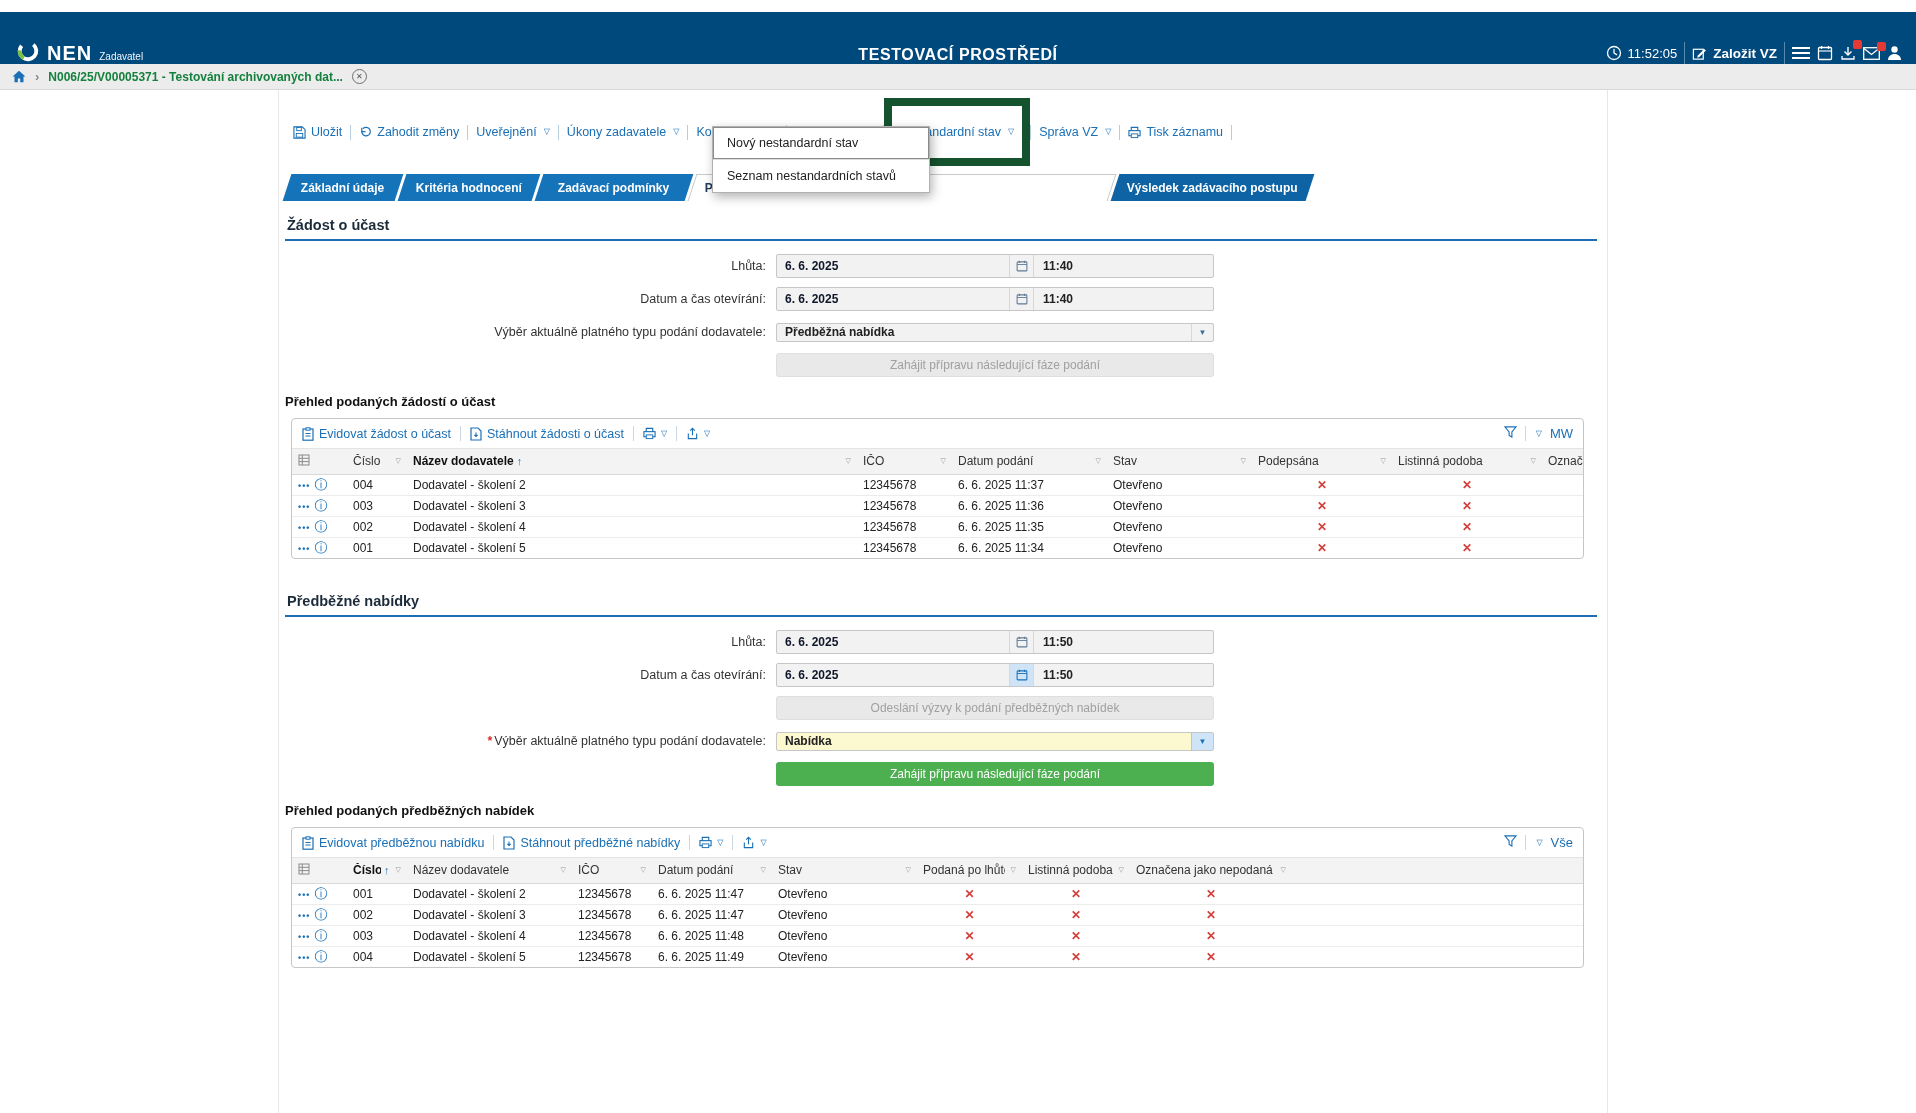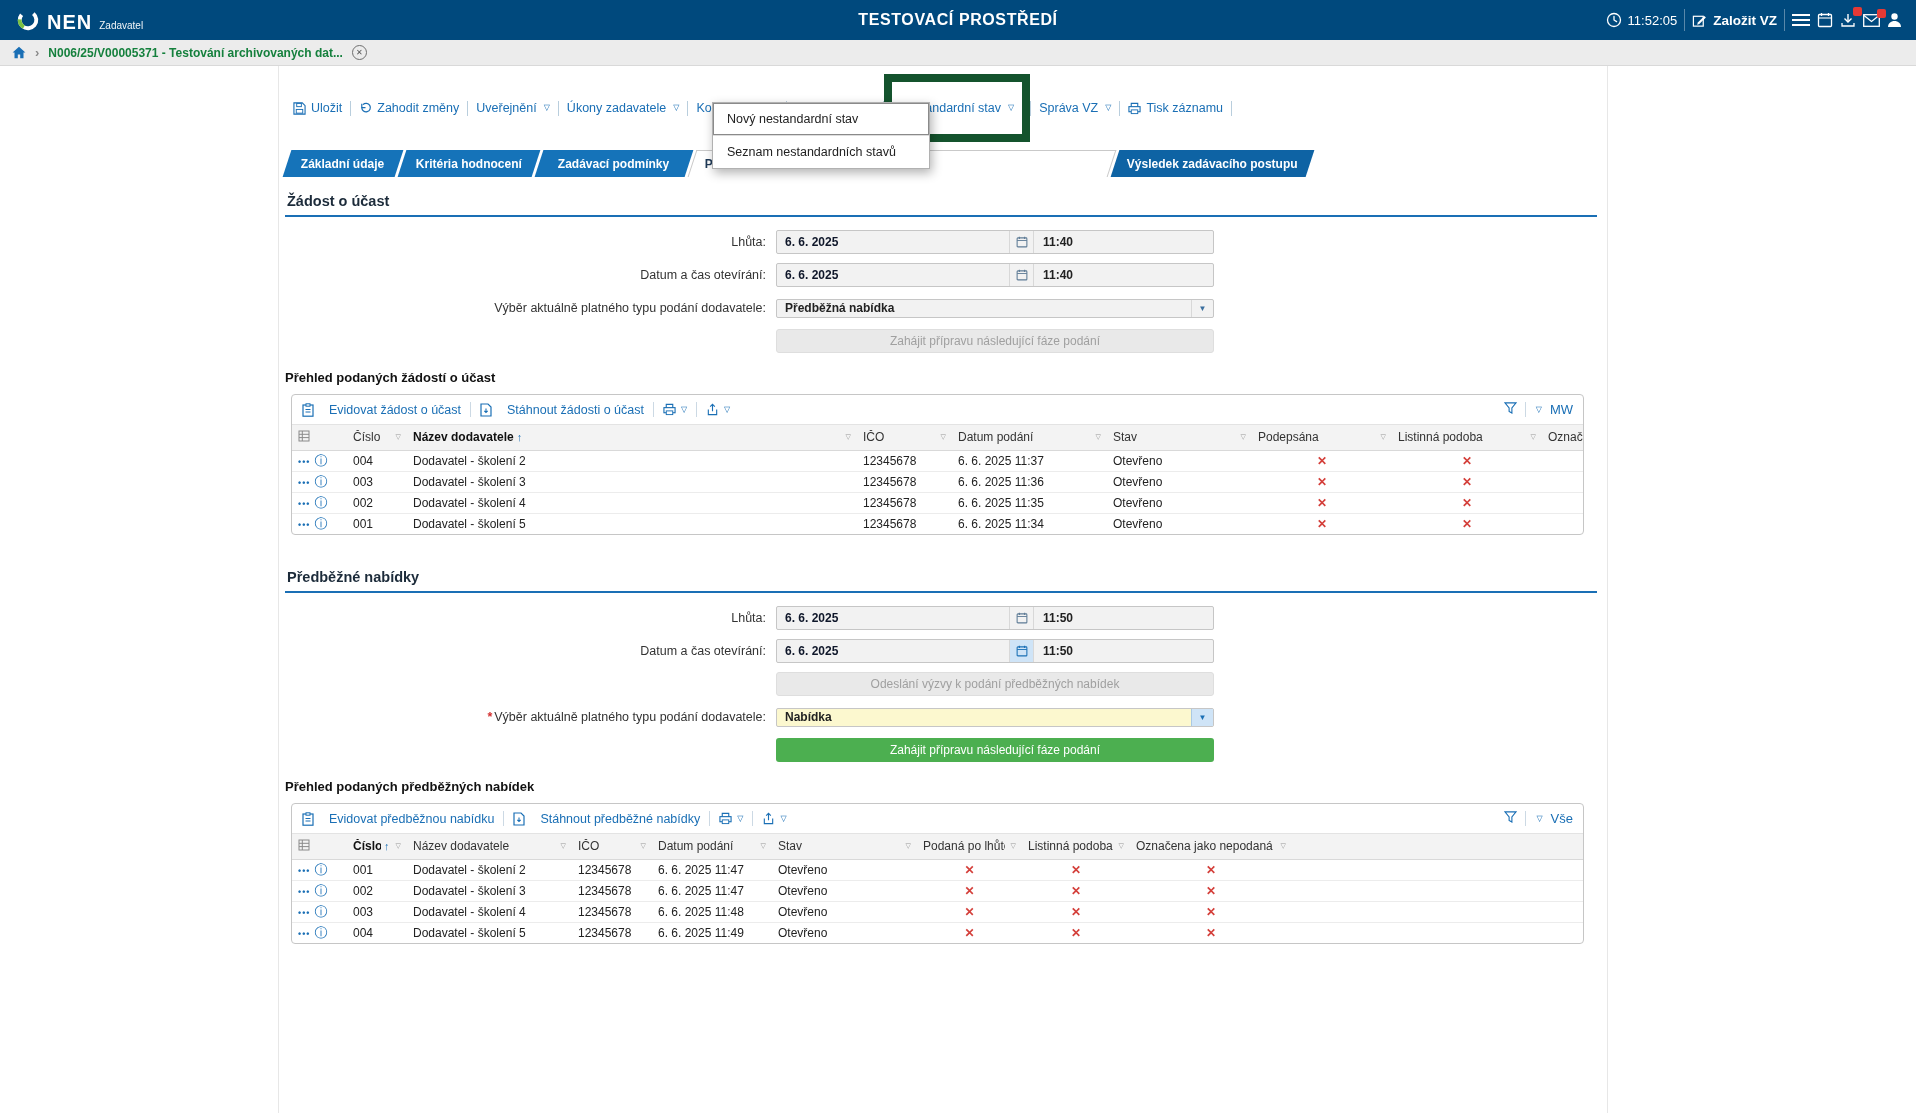--- a/index.html
+++ b/index.html
@@ -4,22 +4,22 @@
 <style>
   * { box-sizing: border-box; }
   html,body { margin:0; padding:0; }
   body {
     width:1916px; height:1113px; overflow:hidden;
     font-family:"Liberation Sans", sans-serif;
     background:#fff; color:#222; font-size:12.5px;
   }
   
   .topbar {
-    height:40px; background:#00497d; color:#fff;
-    display:flex; align-items:center; padding:0 14px 0 16px; position:relative;
+    height:52px; background:#00497d; color:#fff;
+    display:flex; align-items:flex-end; padding:0 14px 0 16px; position:relative;margin-top:12px;
   }
   .logo { display:flex; align-items:flex-end; gap:7px; cursor:pointer; }
   .logo-ring { width:24px; height:24px; margin-bottom:1px; }
   .logo-text { font-size:20px; font-weight:bold; letter-spacing:1px; line-height:22px; }
   .logo-sub { font-size:10px; padding-bottom:2px; opacity:.95; }
   .env-title {
     position:absolute; left:50%; transform:translateX(-50%);
     font-size:16px; font-weight:bold; letter-spacing:.6px;
   }
   .top-right { margin-left:auto; display:flex; align-items:center; gap:7px; }
@@ -106,21 +106,21 @@
   .btn { width:438px; height:24px; border:none; border-radius:3px; font-size:12px; font-family:inherit; }
   .btn.disabled { background:#e9e9e9; color:#a0a0a0; border:1px solid #dedede; cursor:default; }
   .btn.green { background:#4caf50; color:#fff; cursor:pointer; }
   .grid-head { margin:16px 0 0 6px; font-size:13px; font-weight:bold; color:#111; }
   
   .grid-panel { margin:9px 0 0 12px; width:1293px; border:1px solid #c6c6c6; border-radius:4px; overflow:hidden; background:#fff; }
   .grid-toolbar {
     display:flex; align-items:center; height:30px; padding:0 10px;
     color:#1a6fb5; font-size:12.5px; gap:9px; border-bottom:1px solid #e3e3e3;
   }
-  .gt-link { display:flex; align-items:center; gap:15px; cursor:pointer; white-space:nowrap; }
+  .gt-link { display:flex; align-items:center; gap:5px; cursor:pointer; white-space:nowrap; }
   .gt-icon { display:flex; align-items:center; gap:3px; cursor:pointer; }
   .gt-sep { width:1px; height:15px; background:#ccd9e4; flex:none; }
   .gt-right { margin-left:auto; display:flex; align-items:center; gap:8px; }
   .gt-view { font-size:13px; color:#1a6fb5; cursor:pointer; }
   table.grid { border-collapse:collapse; table-layout:fixed; font-size:12px; }
   table.t1 { width:1450px; }
   table.t2 { width:1293px; }
   .grid th {
     height:25px; background:#f3f3f3; border-bottom:1px solid #d9d9d9;
     font-weight:normal; color:#333; text-align:left; padding:0 6px;

